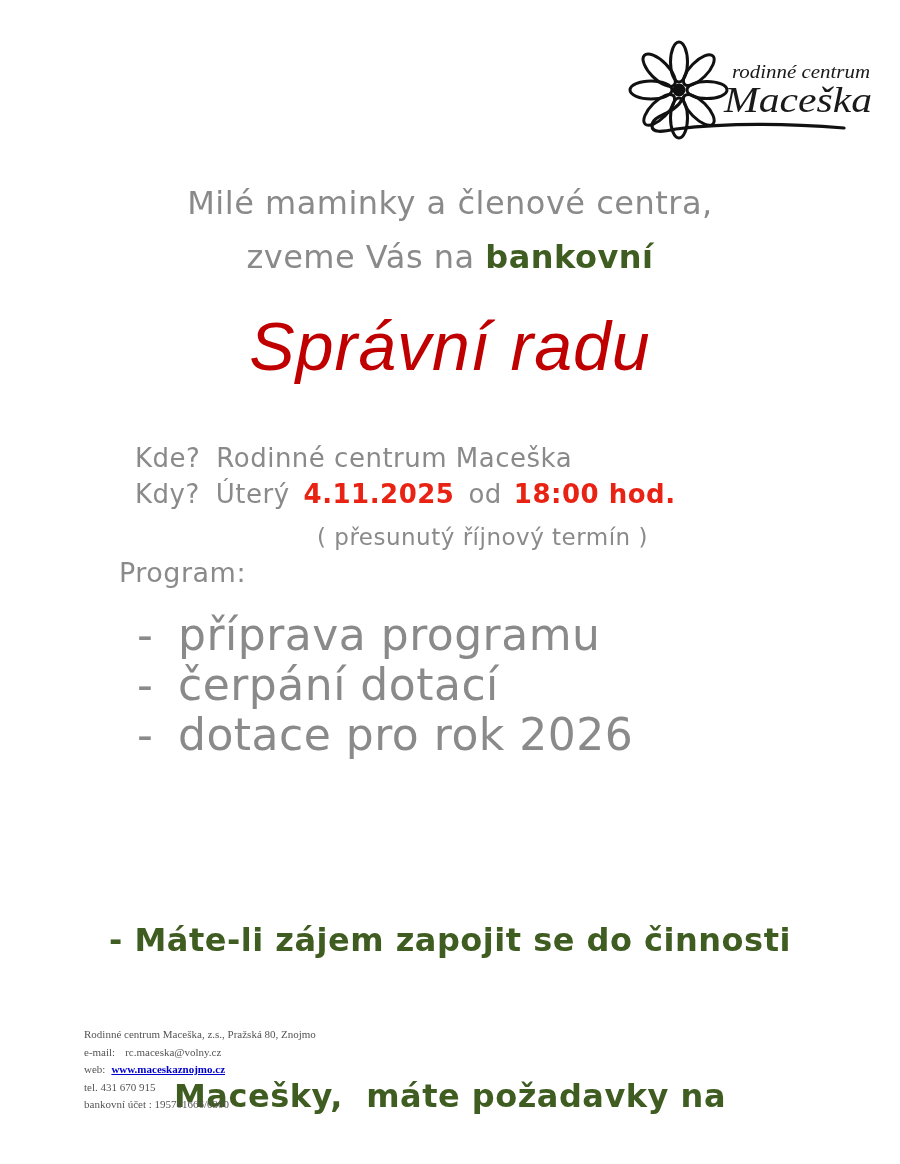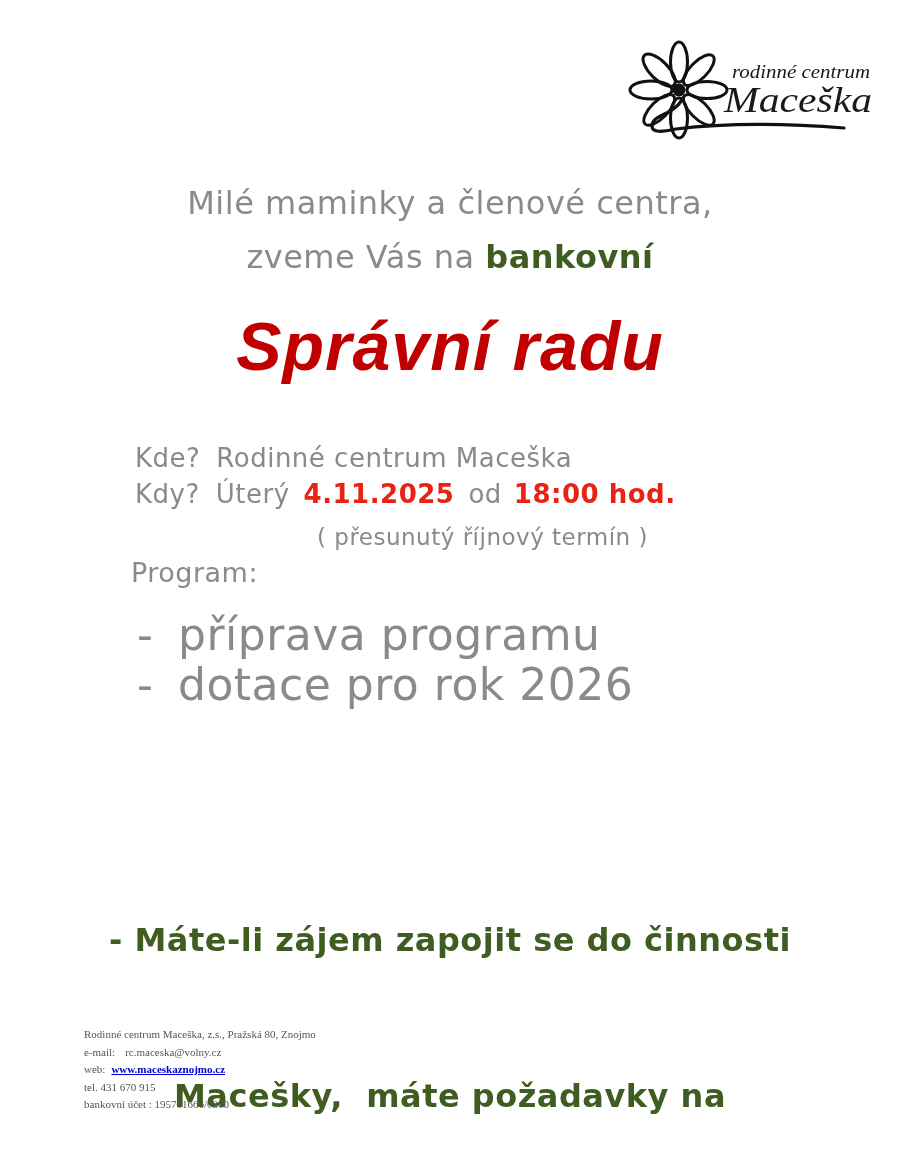--- a/index.html
+++ b/index.html
@@ -32,21 +32,21 @@
     letter-spacing:0.5px;
   }
   .intro .hl{color:var(--green);font-weight:bold;}
 
   
   .title{
     left:0;top:306px;width:900px;
     text-align:center;
     font-family:"Liberation Sans","DejaVu Sans",sans-serif;
     font-size:68px;line-height:80px;
-    font-weight:bold;font-style:italic;
+    font-weight:normal;font-style:italic;
     color:var(--title_red);
     letter-spacing:1px;
   }
 
   
   .details{
     left:135px;top:440px;
     color:var(--text_gray);
     font-size:26px;line-height:36px;
     letter-spacing:0.5px;
@@ -57,21 +57,21 @@
   .details .od{margin:0 12px 0 14px;}
 
   .note{
     left:317px;top:524px;
     color:var(--text_gray);
     font-size:23px;line-height:26px;
     letter-spacing:0.5px;
   }
 
   .program-heading{
-    left:131px;top:558px;
+    left:119px;top:558px;
     color:var(--text_gray);
     font-size:27px;line-height:30px;
     letter-spacing:0.5px;
   }
 
   .program-list{
     left:137px;top:610px;
     color:var(--text_gray);
     font-size:44px;line-height:50px;
     letter-spacing:0.5px;
@@ -144,20 +144,21 @@
     <span class="lbl">Kdy?</span><span class="day">Úterý</span><span class="red">4.11.2025</span><span class="od">od</span><span class="red">18:00 hod.</span>
   </div>
 </div>
 
 <div class="abs note">( přesunutý říjnový termín )</div>
 
 <div class="abs program-heading">Program:</div>
 
 <ul class="abs program-list">
   <li><span class="dash">-</span><span>příprava programu</span></li>
+  <li><span class="dash">-</span><span>čerpání dotací</span></li>
   <li><span class="dash">-</span><span>dotace pro rok 2026</span></li>
 </ul>
 
 <div class="abs invitation">
   <div>- Máte-li zájem zapojit se do činnosti</div>
   <div>Macešky,  máte požadavky na</div>
   
 </div>
 
 <div class="abs footer">

